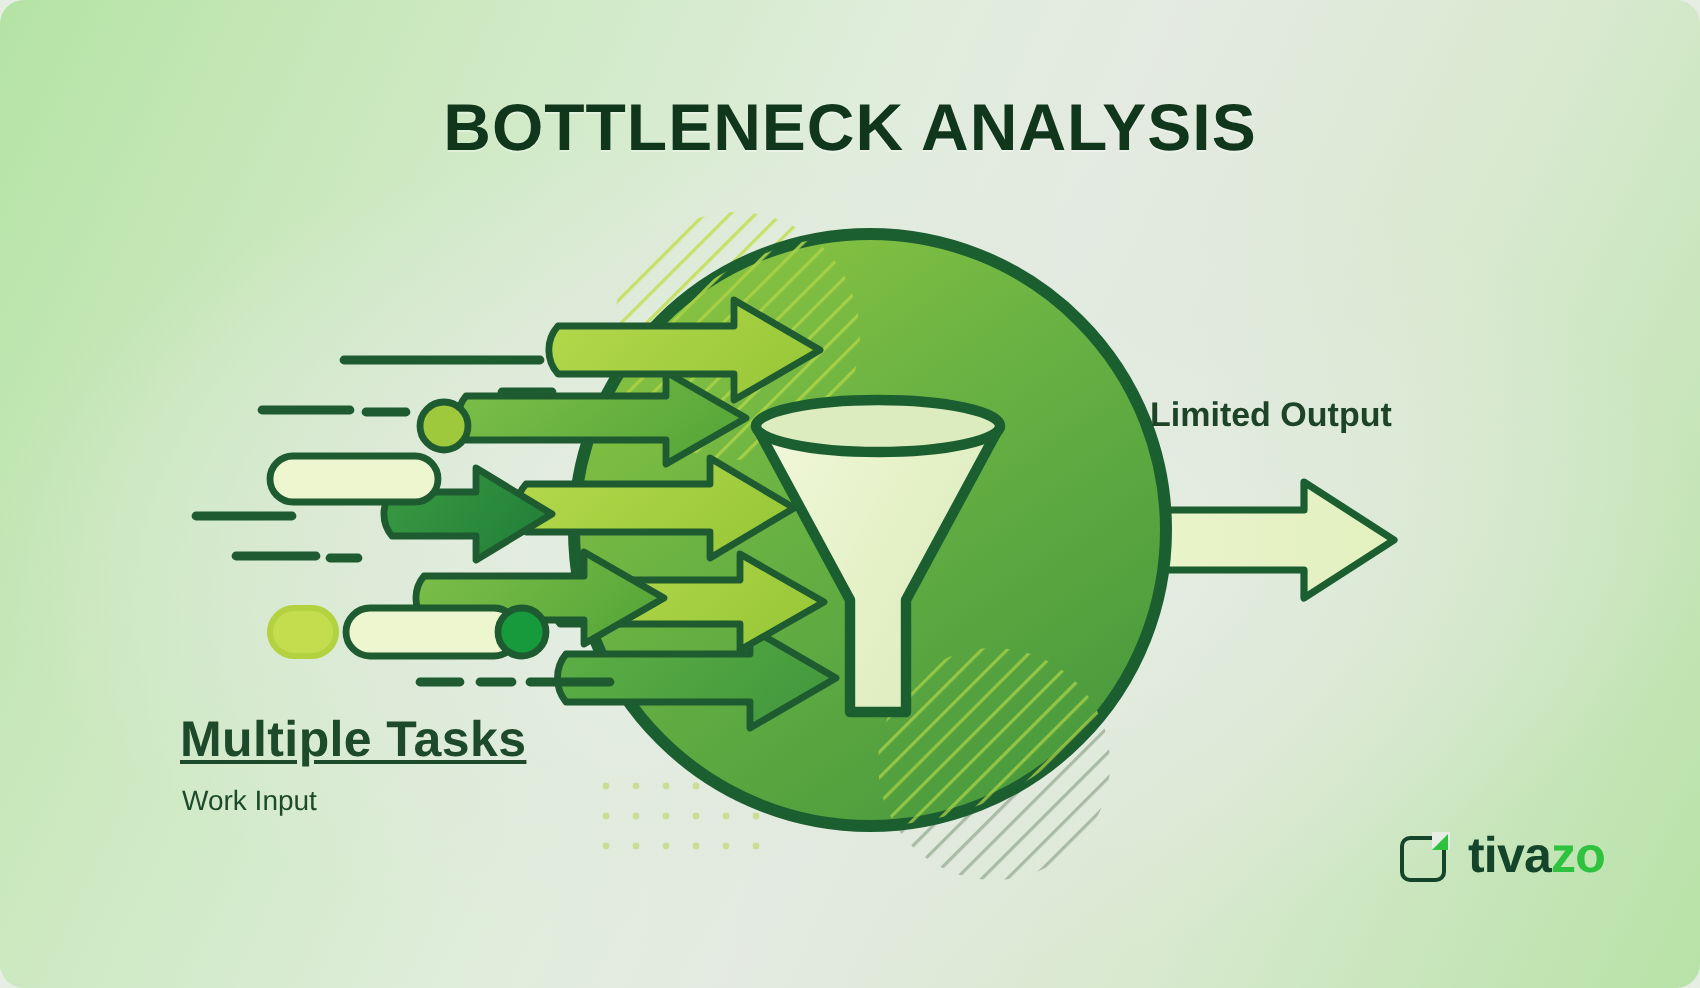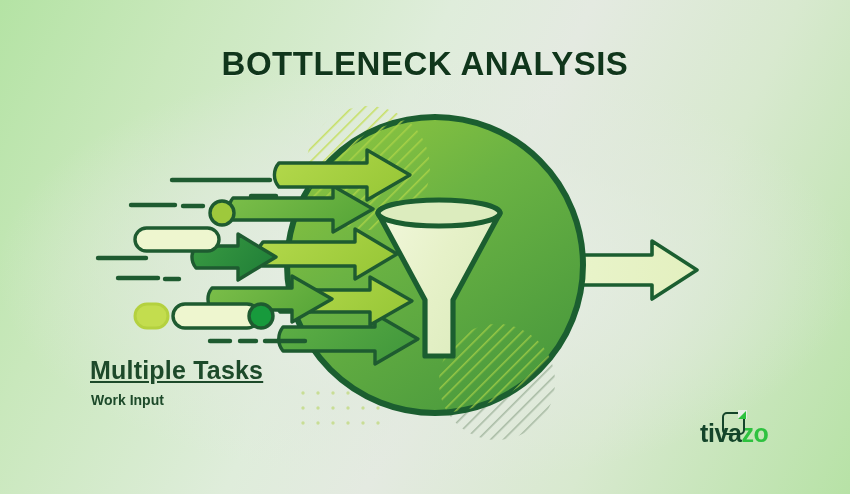--- a/index.html
+++ b/index.html
@@ -6,20 +6,21 @@
   body{
     width:850px;height:494px;overflow:hidden;
     font-family:"Liberation Sans", sans-serif;
     background:#e6eee4;
   }
   #stage{
     position:relative;width:850px;height:494px;overflow:hidden;
     background:
       radial-gradient(ellipse 70% 60% at 50% 55%, rgba(233,238,232,0.96) 0%, rgba(226,234,223,0.55) 45%, rgba(226,234,223,0.0) 72%),
       linear-gradient(115deg, #b4e3a4 0%, #c9e8bc 18%, #dfeddb 42%, #e4eae1 55%, #d8e9cf 74%, #b7e2a6 100%);
+    border-radius: 12px;
   }
   #stage > *{position:absolute;}
 
   .svglayer{left:0;top:0;width:850px;height:494px;}
 
   
   .title{
     left:0;top:45px;width:850px;text-align:center;
     font-size:33px;font-weight:bold;letter-spacing:.5px;
     color:#10361b;
@@ -30,27 +31,27 @@
     font-size:17px;font-weight:bold;color:#1d4427;
   }
   .lbl-tasks{
     left:90px;top:356px;
     font-size:25px;font-weight:bold;color:#1d4a2a;
     letter-spacing:.2px;
     text-decoration:underline;
   }
   .lbl-work{
     left:91px;top:392px;
-    font-size:14px;font-weight:bold;color:#1d4a2a;
+    font-size:14px;font-weight:normal;color:#1d4a2a;
   }
 
   
   .logo{
     left:700px;top:410px;height:36px;
-    display:flex;align-items:center;gap:9px;flex-direction:column;
+    display:flex;align-items:center;gap:9px;
   }
   .logo-mark{position:relative;width:25px;height:25px;}
   .logo-mark .box{
     position:absolute;left:0;top:2px;width:19px;height:19px;
     border:2.6px solid #14452a;border-radius:5px;
     border-top-color:#14452a;
   }
   .logo-mark .notch{
     position:absolute;right:0px;top:0px;width:9px;height:9px;
     background:#e8eee6;
@@ -201,20 +202,21 @@
     <g>
       <rect x="135" y="228" width="84" height="23" rx="11.5" fill="#eef6cf" stroke="#1e5b30" stroke-width="3.4"></rect>
       <rect x="173" y="304" width="86" height="24" rx="12" fill="#eef6cf" stroke="#1e5b30" stroke-width="3.4"></rect>
       <rect x="135" y="304" width="33" height="24" rx="12" fill="#c3dd4e" stroke="#b4d13f" stroke-width="3"></rect>
       <circle cx="222" cy="213" r="12" fill="#9ec93c" stroke="#1e5b30" stroke-width="3.4"></circle>
       <circle cx="261" cy="316" r="12" fill="#179a3c" stroke="#1e5b30" stroke-width="3.4"></circle>
     </g>
   </svg>
 
   <div class="title">BOTTLENECK ANALYSIS</div>
+  <div class="lbl-output">Limited Output</div>
   <div class="lbl-tasks">Multiple Tasks</div>
   <div class="lbl-work">Work Input</div>
 
   <div class="logo">
     <span class="logo-mark">
       <span class="box"></span>
         <span class="notch"></span>
         <span class="flag"></span>
     </span>
     <span class="logo-text">

